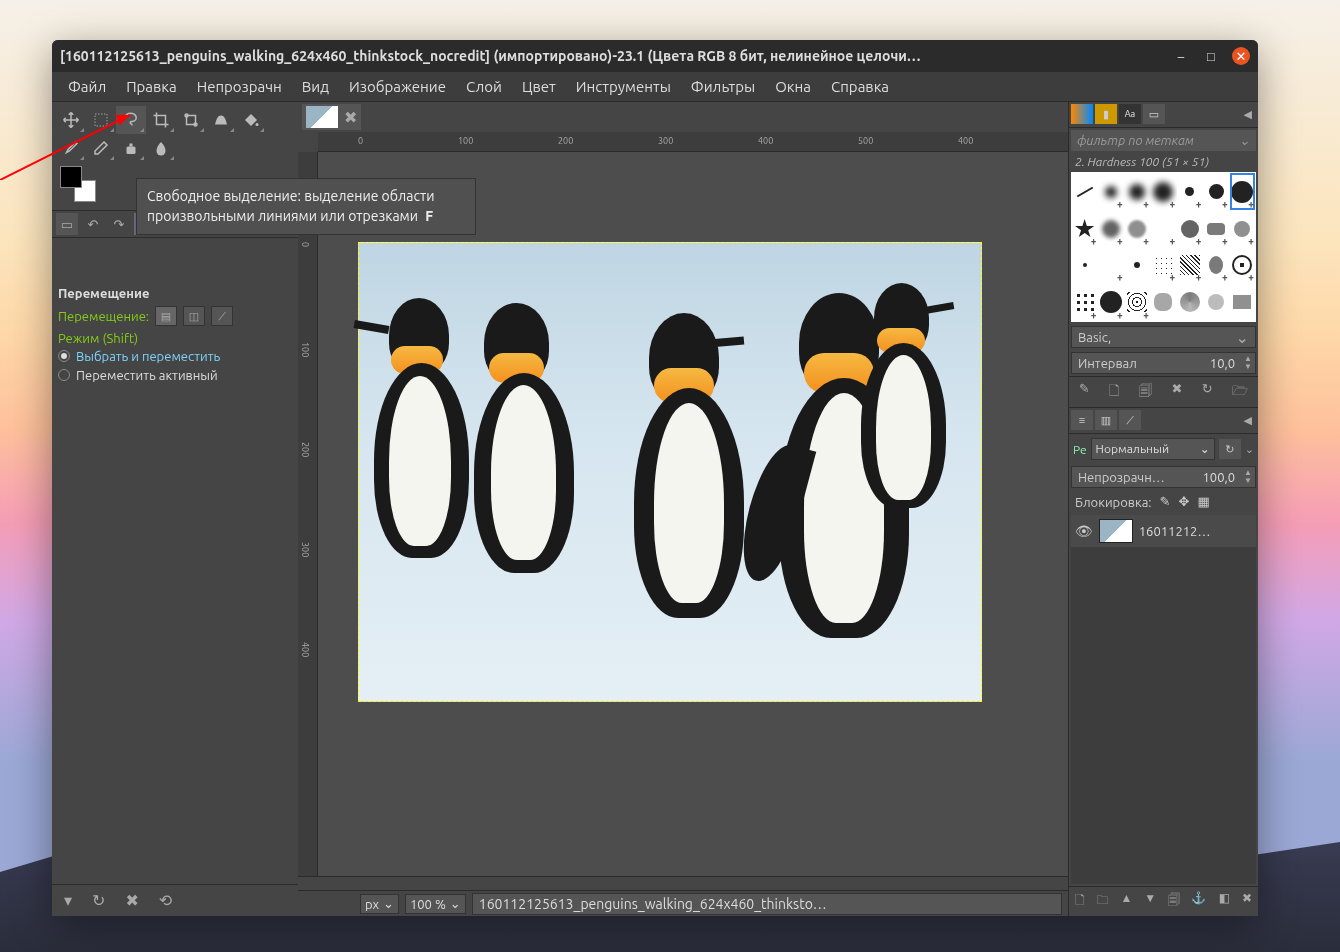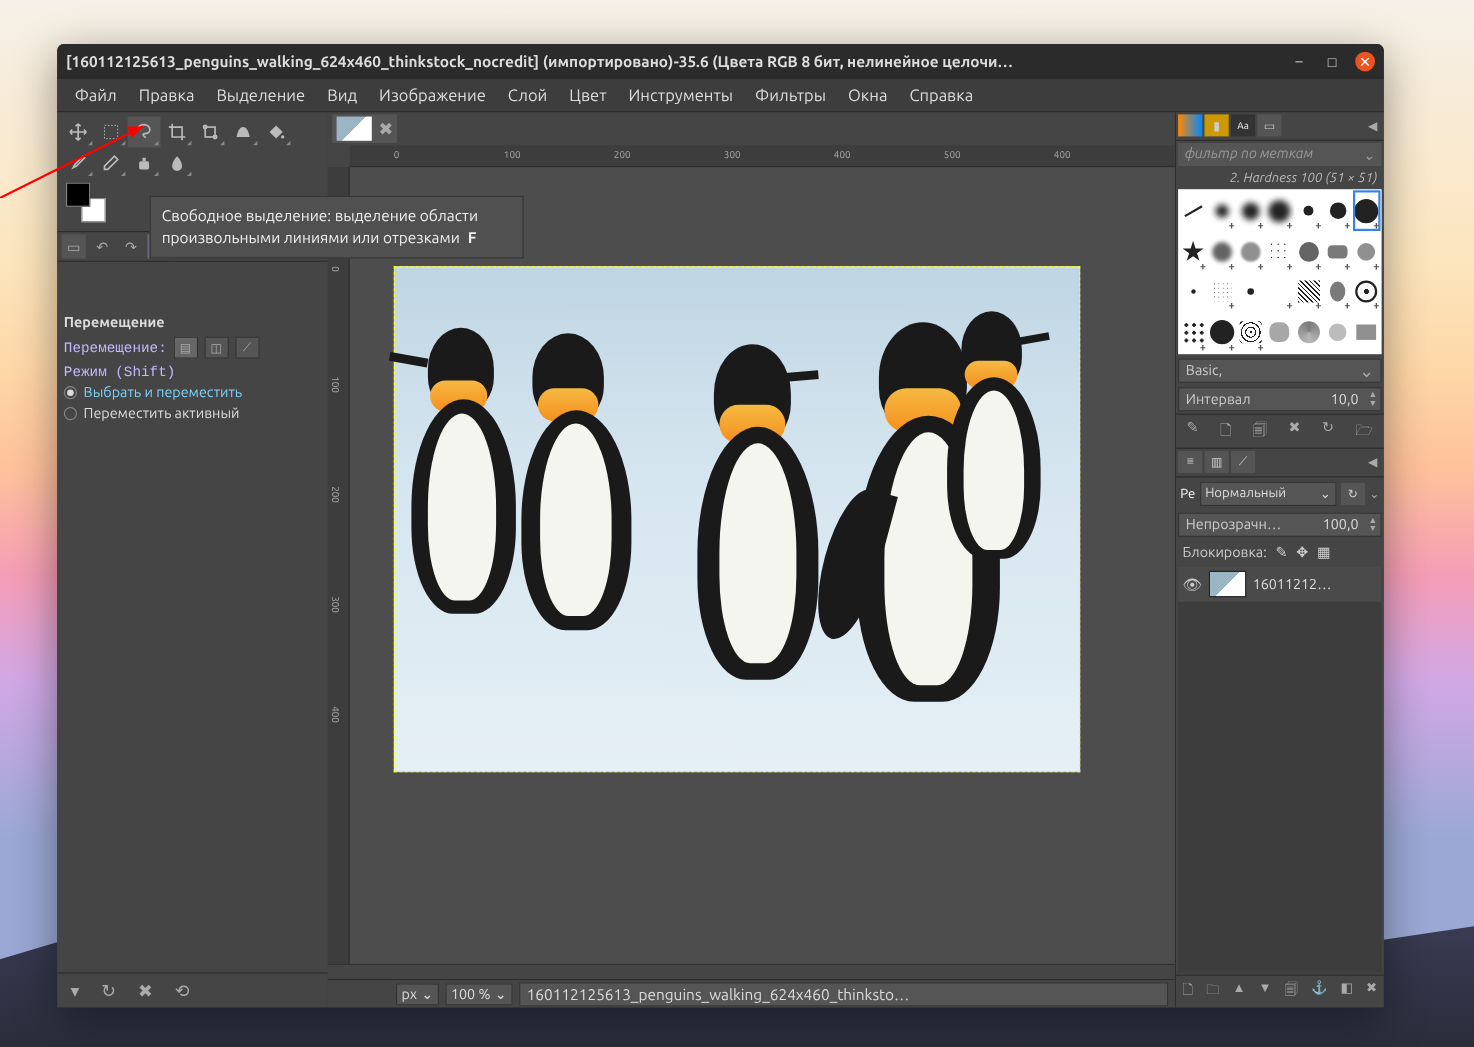--- a/index.html
+++ b/index.html
@@ -24,21 +24,21 @@
 .fg-bg { width: 36px; height: 36px; position: relative; margin: 4px; }
 .fg-color { position: absolute; width: 22px; height: 22px; background: #000; border: 1px solid #888; top: 0; left: 0; }
 .bg-color { position: absolute; width: 22px; height: 22px; background: #fff; border: 1px solid #888; bottom: 0; right: 0; }
 .tool-opts-tabs { display: flex; border-top: 1px solid #2b2b2b; border-bottom: 1px solid #2b2b2b; padding: 2px 4px; gap: 4px; }
 .tab-icon { width: 22px; height: 22px; display: flex; align-items: center; justify-content: center; color: #aaa; cursor: pointer; font-size: 13px; }
 .tab-icon.active { background: #555; }
 .tab-arrow { margin-left: auto; color: #aaa; font-size: 11px; cursor: pointer; padding: 4px; }
 .tool-options { padding: 6px; color: #ddd; font-size: 13px; }
 .tool-title { font-weight: bold; margin-bottom: 6px; margin-top: 42px; }
 .opt-row { display: flex; align-items: center; gap: 6px; margin-bottom: 5px; }
-.opt-label { color: #c4b5fd; font-family: Liberation Mono, monospace; }
+.opt-label { color: #84cc16; }
 .icon-btn-sm { width: 22px; height: 20px; background: #555; border: 1px solid #333; display: flex; align-items: center; justify-content: center; color: #aaa; cursor: pointer; font-size: 11px; }
 .radio { width: 12px; height: 12px; border-radius: 6px; border: 1px solid #888; display: inline-block; }
 .radio.checked::after { content: ''; display: block; width: 6px; height: 6px; border-radius: 3px; background: #ddd; margin: 2px; }
 .bottom-bar-left { margin-top: auto; display: flex; gap: 20px; padding: 6px 12px; border-top: 1px solid #2b2b2b; color: #aaa; }
 .bottom-bar-left span { cursor: pointer; }
 .canvas-area { flex: 1; background: #454545; display: flex; flex-direction: column; position: relative; }
 .img-tabs { height: 30px; display: flex; align-items: center; padding: 2px 4px; gap: 4px; }
 .img-tab { display: flex; align-items: center; gap: 6px; padding: 2px 4px; background: #555; }
 .img-thumb { width: 32px; height: 22px; background: linear-gradient(135deg, #9cb5c5 50%, #fff 50%); }
 .ruler-h { height: 20px; background: #3d3d3d; color: #aaa; font-size: 9px; position: relative; border-bottom: 1px solid #2b2b2b; margin-left: 20px; }
@@ -52,21 +52,21 @@
 .penguin-body { position: absolute; background: #1a1a1a; border-radius: 50% 50% 40% 40%; }
 .penguin-belly { position: absolute; background: #f5f5f0; border-radius: 50% 50% 40% 40%; }
 .penguin-neck { position: absolute; background: linear-gradient(180deg, #f5b942 0%, #f58f1e 100%); }
 .status-bar { height: 26px; display: flex; align-items: center; padding: 0 6px; gap: 6px; border-top: 1px solid #2b2b2b; color: #ddd; font-size: 14px; }
 .status-select { background: #555; border: 1px solid #333; color: #ddd; height: 20px; padding: 0 4px; display: flex; align-items: center; gap: 4px; cursor: pointer; font-size: 13px; }
 .status-text { background: #555; border: 1px solid #333; flex: 1; padding: 2px 6px; white-space: nowrap; overflow: hidden; text-overflow: ellipsis; }
 .right-panel { width: 190px; background: #454545; display: flex; flex-direction: column; border-left: 1px solid #2b2b2b; }
 .dock-tabs { display: flex; padding: 2px; gap: 2px; border-bottom: 1px solid #2b2b2b; }
 .dock-tab { width: 22px; height: 20px; background: #555; display: flex; align-items: center; justify-content: center; cursor: pointer; font-size: 11px; color: #ccc; }
 .tag-filter { background: #555; margin: 2px; padding: 3px 6px; color: #999; font-size: 13px; font-style: italic; display: flex; justify-content: space-between; cursor: pointer; }
-.brush-label { color: #bbb; font-size: 12px; font-style: italic; padding: 2px 6px; text-align: right; }
+.brush-label { color: #bbb; font-size: 12px; font-style: italic; padding: 2px 6px; }
 .brush-grid { background: #fff; margin: 2px; height: 150px; display: grid; grid-template-columns: repeat(7, 1fr); gap: 1px; padding: 1px; overflow: hidden; }
 .brush-cell { background: #fff; display: flex; align-items: center; justify-content: center; position: relative; }
 .brush-cell.sel { outline: 2px solid #3584e4; outline-offset: -2px; }
 .brush-shape { background: #222; }
 .brush-plus { position: absolute; right: 1px; bottom: 0; color: #555; font-size: 10px; font-weight: bold; }
 .field { display: flex; align-items: center; margin: 2px; background: #555; border: 1px solid #333; }
 .field-label { color: #ccc; font-size: 13px; padding: 3px 6px; flex: 1; }
 .field-val { color: #ddd; font-size: 13px; padding: 3px 6px; }
 .field-arrows { width: 14px; color: #aaa; font-size: 8px; line-height: 8px; text-align: center; }
 .icon-row { display: flex; padding: 4px; gap: 8px; color: #aaa; font-size: 13px; border-top: 1px solid #2b2b2b; justify-content: space-around; }
@@ -87,32 +87,32 @@
 
 <div class="mountains"></div>
 
 <svg class="arrow" width="140" height="90">
   <line x1="0" y1="90" x2="130" y2="25" stroke="#ff0000" stroke-width="2"></line>
   <polygon points="130,25 120,35 115,25" fill="#ff0000"></polygon>
 </svg>
 
 <div class="window">
   <div class="titlebar">
-    <div class="title">[160112125613_penguins_walking_624x460_thinkstock_nocredit] (импортировано)-35.6 (Цвета RGB 8 бит, нелинейное целочи…</div>
+    <div class="title">[160112125613_penguins_walking_624x460_thinkstock_nocredit] (импортировано)-23.1 (Цвета RGB 8 бит, нелинейное целочи…</div>
     <div class="win-btns">
       <div class="win-btn">–</div>
       <div class="win-btn">□</div>
       <div class="win-btn close">✕</div>
     </div>
   </div>
 
   <div class="menubar">
     <div class="menu-item">Файл</div>
     <div class="menu-item">Правка</div>
-    <div class="menu-item">Выделение</div>
+    <div class="menu-item">Непрозрачн</div>
     <div class="menu-item">Вид</div>
     <div class="menu-item">Изображение</div>
     <div class="menu-item">Слой</div>
     <div class="menu-item">Цвет</div>
     <div class="menu-item">Инструменты</div>
     <div class="menu-item">Фильтры</div>
     <div class="menu-item">Окна</div>
     <div class="menu-item">Справка</div>
   </div>
 
@@ -454,21 +454,21 @@
         <span>🗁</span>
       </div>
 
       <div class="dock-tabs" style="border-top:1px solid #2b2b2b">
         <div class="dock-tab">≡</div>
         <div class="dock-tab">▥</div>
         <div class="dock-tab">⟋</div>
         <div class="tab-arrow">◀</div>
       </div>
       <div class="layer-top">
-        <span style="color:#ffffff;font-size:12px">Ре</span>
+        <span style="color:#86efac;font-size:12px">Ре</span>
         <div class="layer-mode">
             <span>Нормальный</span>
             <span>⌄</span>
           </div>
         <div class="dock-tab">↻</div>
         <span style="color:#aaa;font-size:11px">⌄</span>
       </div>
       <div class="field">
         <div class="field-label">Непрозрачн…</div>
         <div class="field-val">100,0</div>

